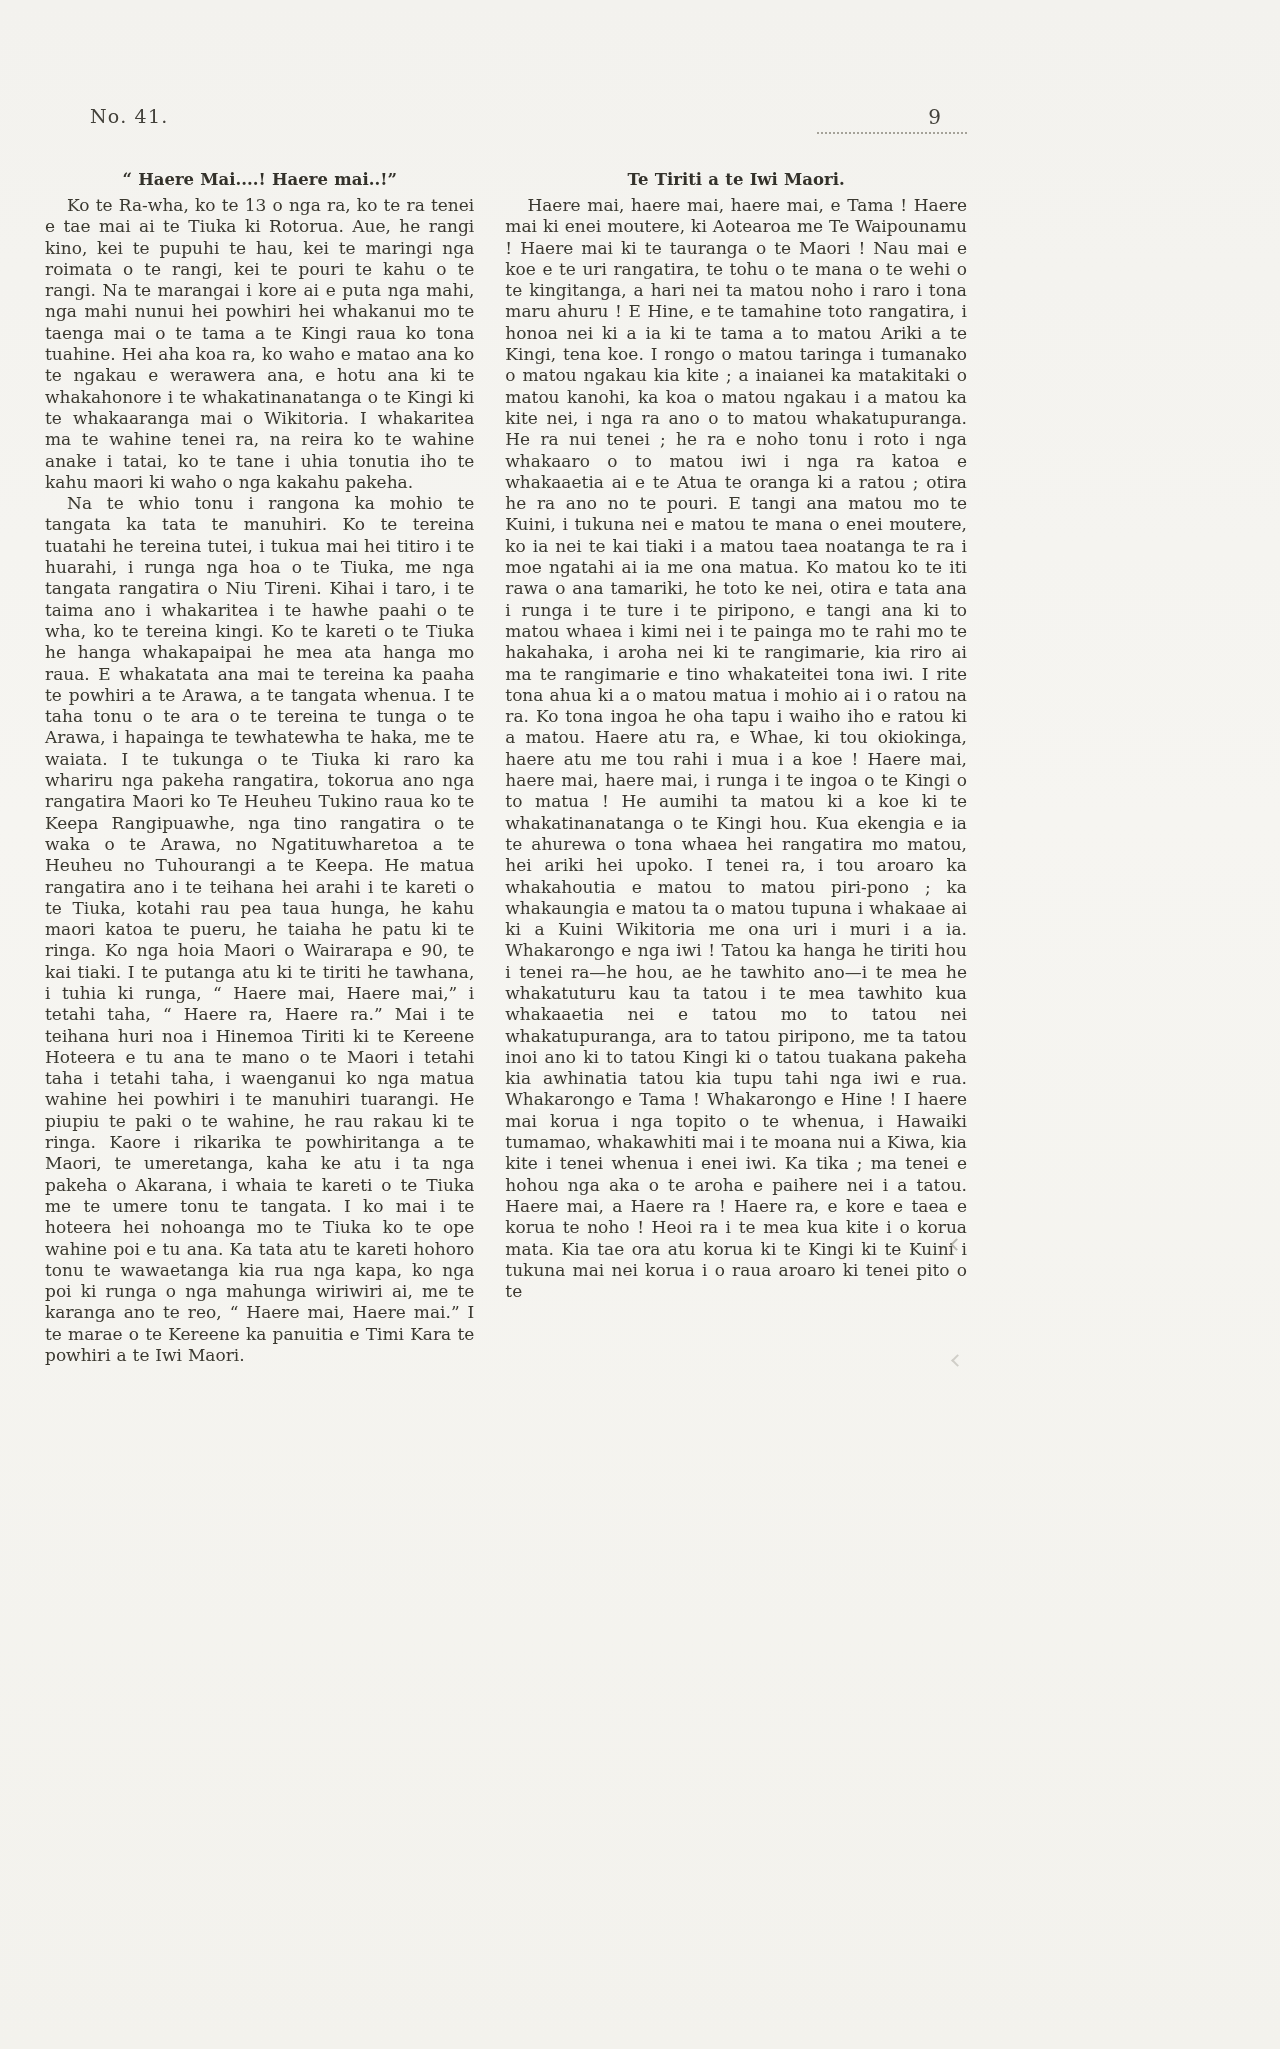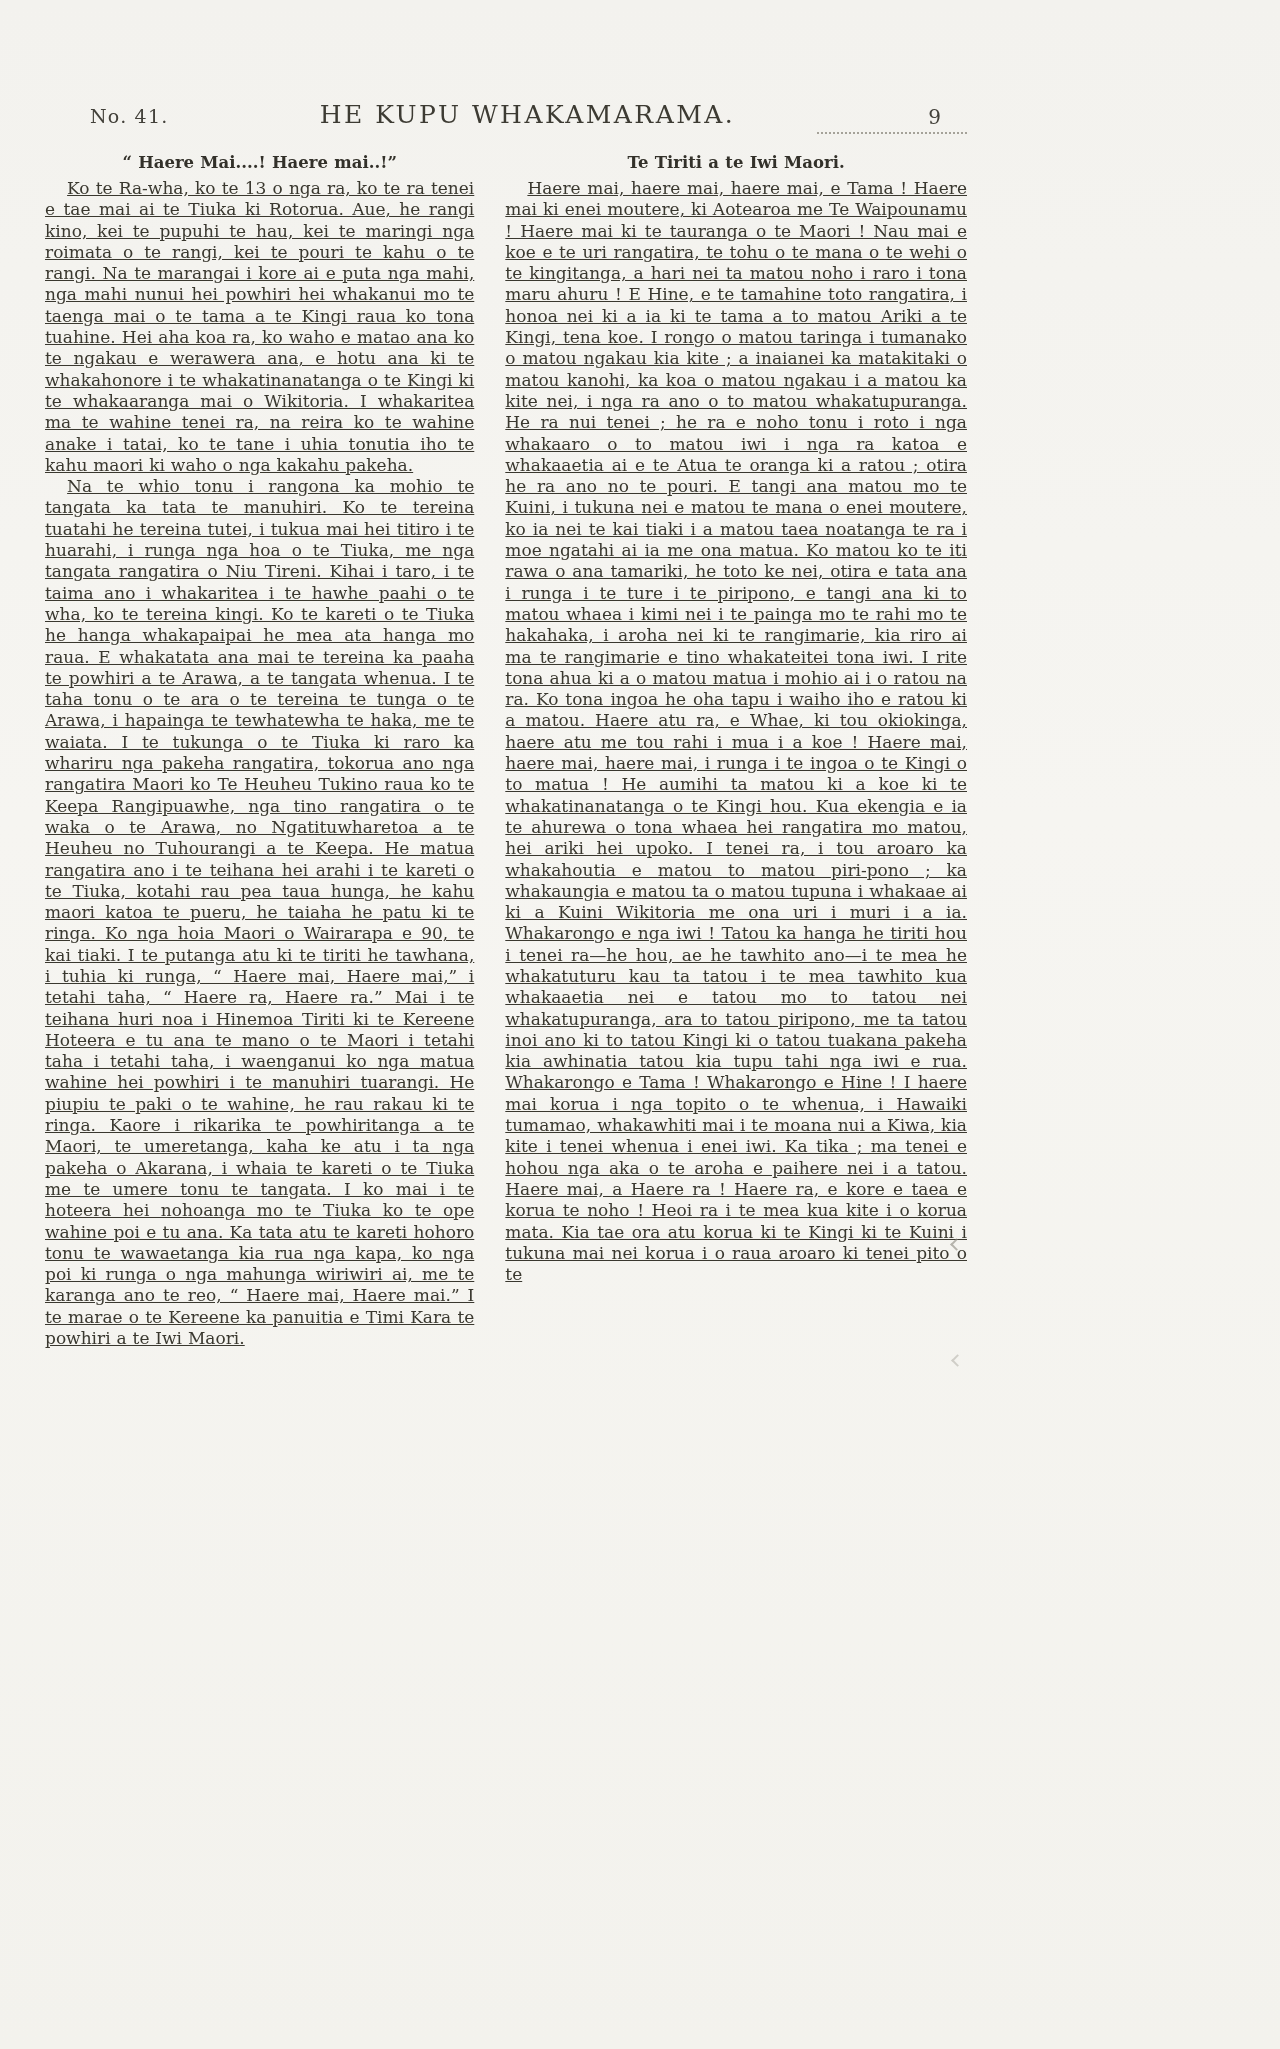--- a/index.html
+++ b/index.html
@@ -62,42 +62,41 @@
     top: 40px;
     width: 150px;
     height: 0;
     border-bottom: 2px dotted #98958b;
     opacity: 0.85;
   }
   
   .columns {
     display: flex;
     gap: 31px;
-    margin-top: 21px;
+    margin-top: 38px;
   }
   .col {
     text-align: justify;
     font-size: 17px;
     line-height: 21.3px;
     word-spacing: 0.5px;
   }
   .col-left  { width: 437px; }
   .col-right { width: 470px; }
   .col-heading {
     margin: 0 0 5px 0;
     text-align: center;
     font-size: 16.5px;
     font-weight: bold;
     color: #33312a;
     line-height: 20px;
   }
   .col p {
     margin: 0;
     text-indent: 1.3em;
-    text-decoration: underline;
   }
   
   .scan-mark {
     position: absolute;
     width: 7px;
     height: 7px;
     border-left: 2px solid #8d8a80;
     border-bottom: 2px solid #8d8a80;
     transform: rotate(45deg);
     opacity: 0.6;
@@ -105,21 +104,20 @@
   .scan-mark-1 { left: 952px; top: 1240px; }
   .scan-mark-2 { left: 953px; top: 1356px; opacity: 0.35; }
 </style>
 </head>
 <body>
 
 <div class="page">
 
   <header class="masthead">
     <span class="issue">No. 41.</span>
-    <h1 class="paper-title">HE KUPU WHAKAMARAMA.</h1>
     <span class="pagenum">9</span>
     <span class="dash-rule"></span>
   </header>
 
   <main class="columns">
 
     <section class="col col-left">
       <h2 class="col-heading">“ Haere Mai....!  Haere mai..!”</h2>
       <p>Ko te Ra-wha, ko te 13 o nga ra, ko te ra tenei e tae mai ai te Tiuka ki Rotorua.  Aue, he rangi kino, kei te pupuhi te hau, kei te maringi nga roimata o te rangi, kei te pouri te kahu o te rangi.  Na te marangai i kore ai e puta nga mahi, nga mahi nunui hei powhiri hei whakanui mo te taenga mai o te tama a te Kingi raua ko tona tuahine.  Hei aha koa ra, ko waho e matao ana ko te ngakau e werawera ana, e hotu ana ki te whakahonore i te whakatinanatanga o te Kingi ki te whakaaranga mai o Wikitoria. I whakaritea ma te wahine tenei ra, na reira ko te wahine anake i tatai, ko te tane i uhia tonutia iho te kahu maori ki waho o nga kakahu pakeha.</p>
       <p>Na te whio tonu i rangona ka mohio te tangata ka tata te manuhiri.  Ko te tereina tuatahi he tereina tutei, i tukua mai hei titiro i te huarahi, i runga nga hoa o te Tiuka, me nga tangata rangatira o Niu Tireni.  Kihai i taro, i te taima ano i whakaritea i te hawhe paahi o te wha, ko te tereina kingi.  Ko te kareti o te Tiuka he hanga whakapaipai he mea ata hanga mo raua.  E whakatata ana mai te tereina ka paaha te powhiri a te Arawa, a te tangata whenua.  I te taha tonu o te ara o te tereina te tunga o te Arawa, i hapainga te tewhatewha te haka, me te waiata.  I te tukunga o te Tiuka ki raro ka whariru nga pakeha rangatira, tokorua ano nga rangatira Maori ko Te Heuheu Tukino raua ko te Keepa Rangipuawhe, nga tino rangatira o te waka o te Arawa, no Ngatituwharetoa a te Heuheu no Tuhourangi a te Keepa.  He matua rangatira ano i te teihana hei arahi i te kareti o te Tiuka, kotahi rau pea taua hunga, he kahu maori katoa te pueru, he taiaha he patu ki te ringa.  Ko nga hoia Maori o Wairarapa e 90, te kai tiaki.  I te putanga atu ki te tiriti he tawhana, i tuhia ki runga, “ Haere mai, Haere mai,” i tetahi taha, “ Haere ra, Haere ra.”  Mai i te teihana huri noa i Hinemoa Tiriti ki te Kereene Hoteera e tu ana te mano o te Maori i tetahi taha i tetahi taha, i waenganui ko nga matua wahine hei powhiri i te manuhiri tuarangi.  He piupiu te paki o te wahine, he rau rakau ki te ringa.  Kaore i rikarika te powhiritanga a te Maori, te umeretanga, kaha ke atu i ta nga pakeha o Akarana, i whaia te kareti o te Tiuka me te umere tonu te tangata.  I ko mai i te hoteera hei nohoanga mo te Tiuka ko te ope wahine poi e tu ana.  Ka tata atu te kareti hohoro tonu te wawaetanga kia rua nga kapa, ko nga poi ki runga o nga mahunga wiriwiri ai, me te karanga ano te reo, “ Haere mai, Haere mai.”  I te marae o te Kereene ka panuitia e Timi Kara te powhiri a te Iwi Maori.</p>

